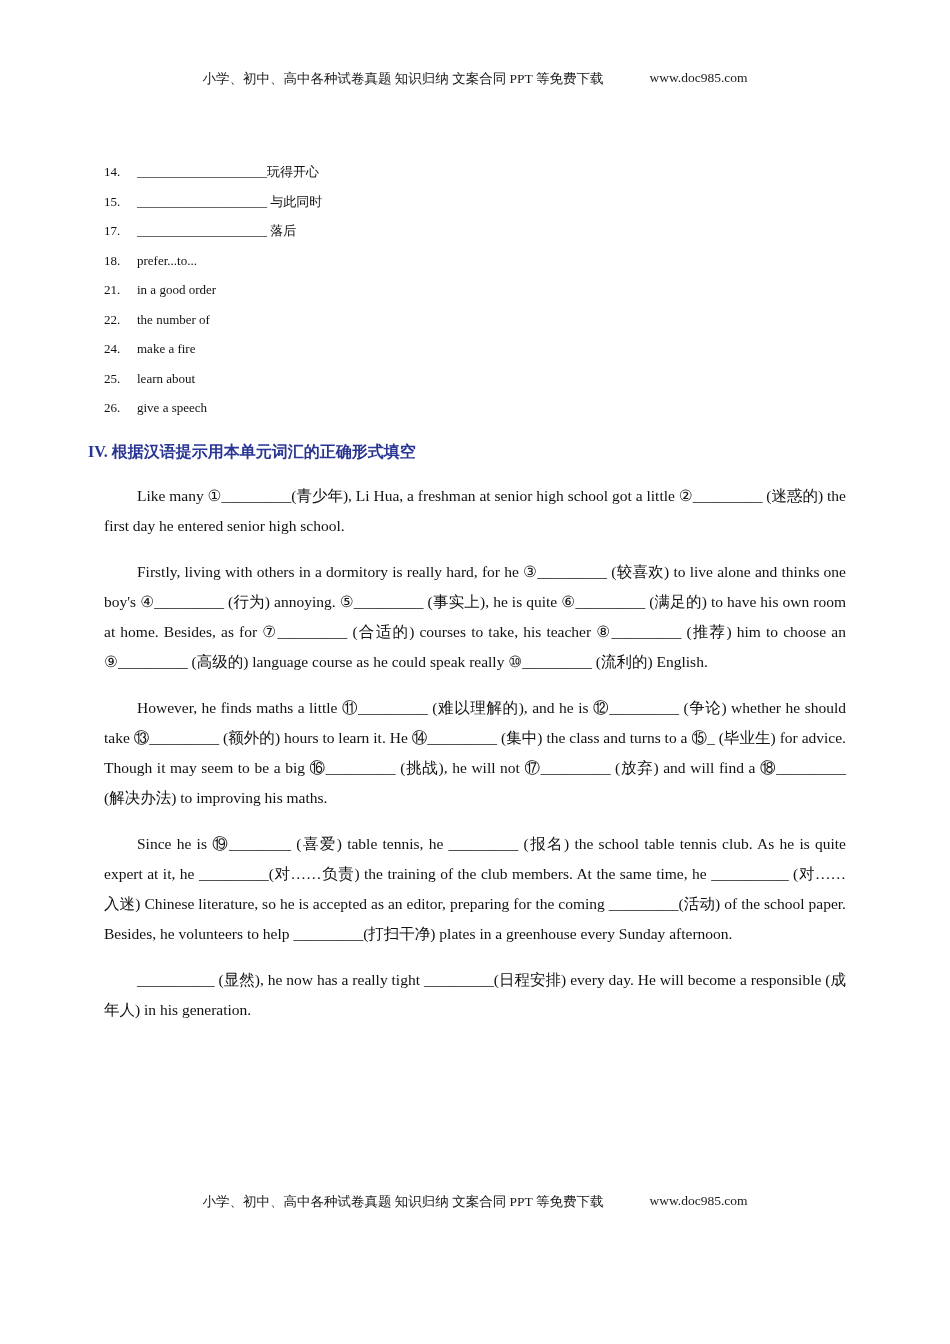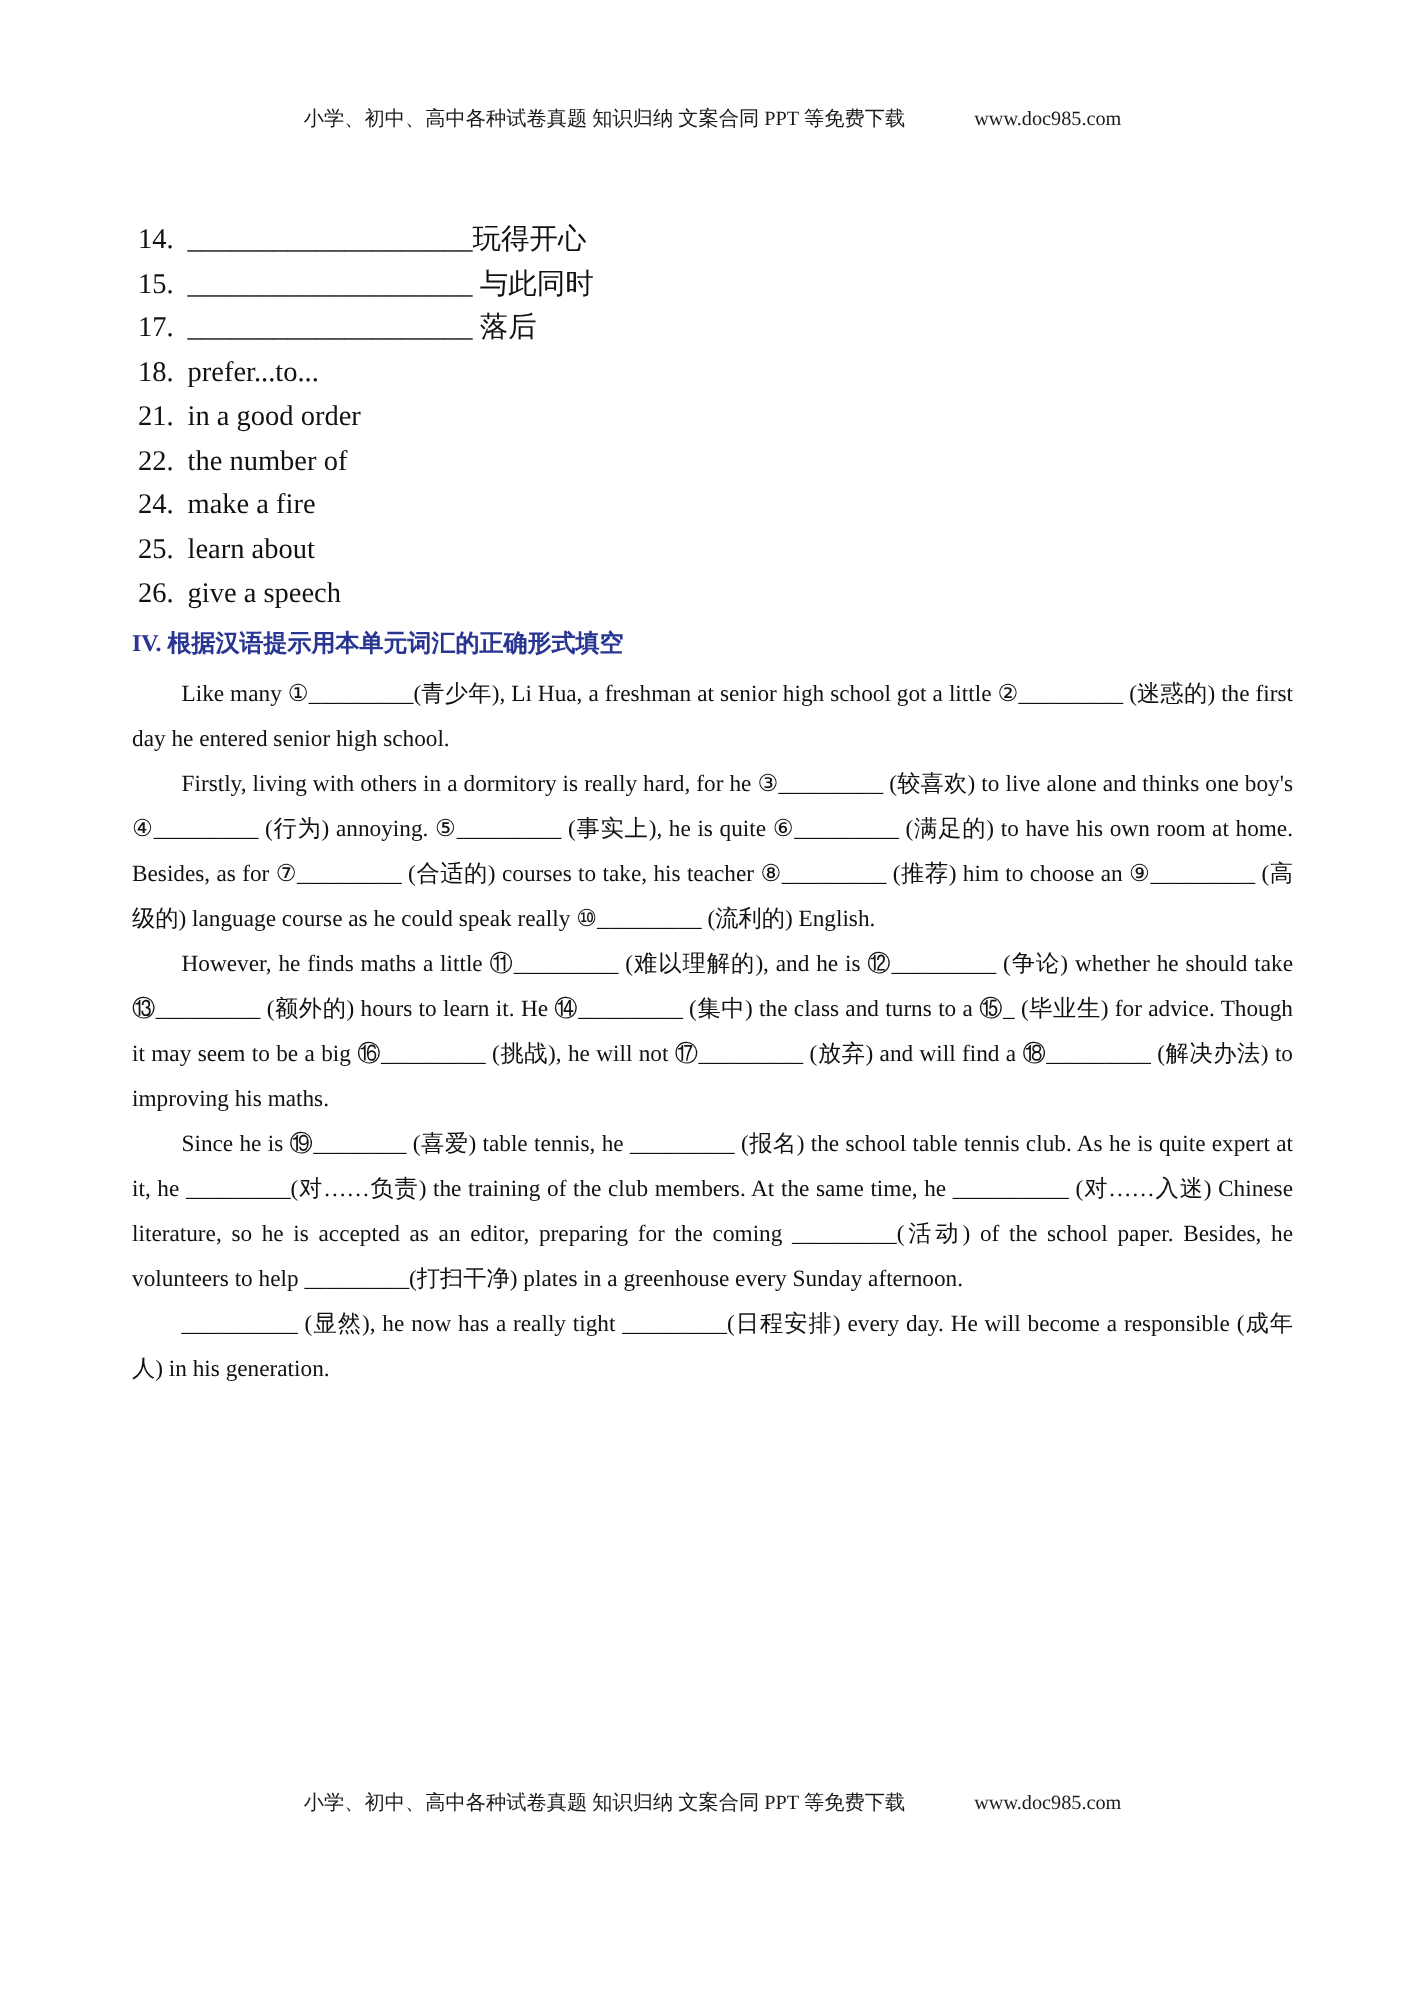--- a/index.html
+++ b/index.html
@@ -16,42 +16,42 @@
     color: #111111;
     font-family: "Liberation Serif", "DejaVu Serif", serif;
     overflow: hidden;
   }
   .page-header, .page-footer {
     position: absolute;
     left: 0;
     width: 100%;
     display: flex;
     justify-content: center;
-    align-items: center;
+    align-items: flex-start;
     gap: 26px;
     font-size: 13.5px;
     color: #1a1a1a;
     white-space: nowrap;
   }
   .page-header { top: 70px; }
   .page-footer { top: 1193px; }
   .site-link { color: #1a1a1a; text-decoration: none; margin-left: 20px; }
 
   .content {
     position: absolute;
     left: 88px;
     top: 141px;
     width: 774px;
   }
 
   .phrase-list {
     list-style: none;
-    margin: 4px;
+    margin: 16px;
     padding: 0;
-    font-size: 19px;
+    font-size: 13px;
   }
   .phrase-item {
     display: flex;
     align-items: baseline;
     height: 29.5px;
     line-height: 29.5px;
     white-space: nowrap;
   }
   .phrase-item .num {
     flex: 0 0 33px;
@@ -59,21 +59,21 @@
 
   .section-title {
     margin: 6px 0 5px 0;
     font-size: 16px;
     font-weight: bold;
     color: var(--accent, #283593);
     line-height: 26px;
   }
 
   .body-para {
-    margin: 0;
+    margin: 16px;
     font-size: 15.5px;
     line-height: 30px;
     text-align: justify;
     text-indent: 33px;
     word-break: normal;
   }
 </style>
 </head>
 <body>
 

